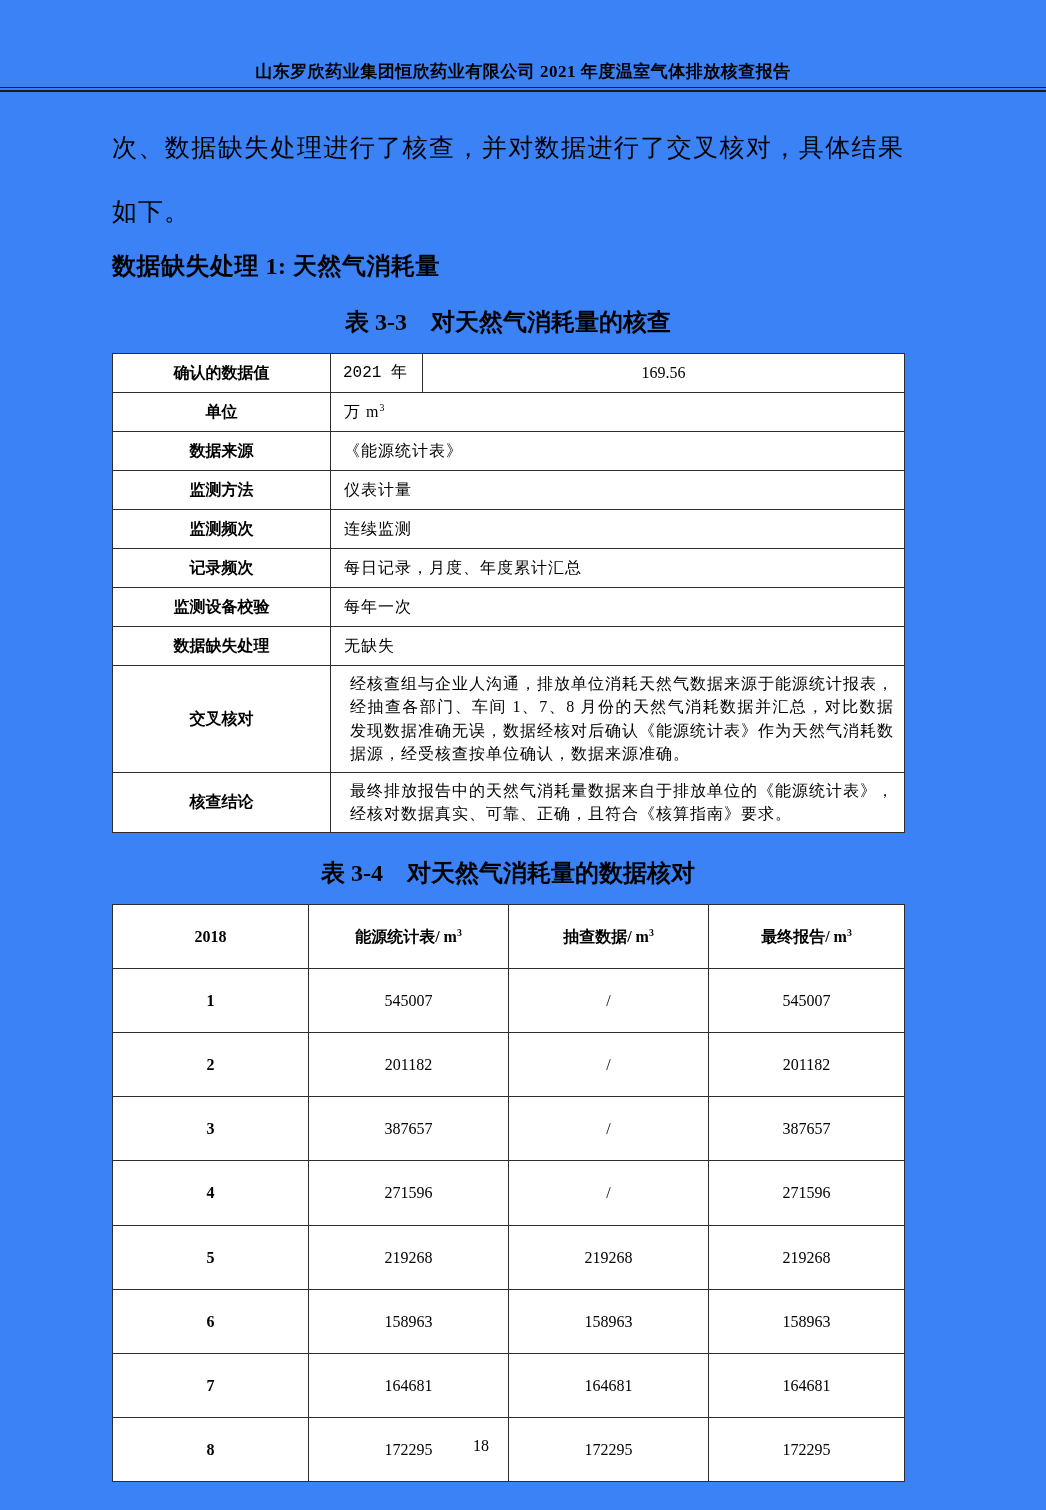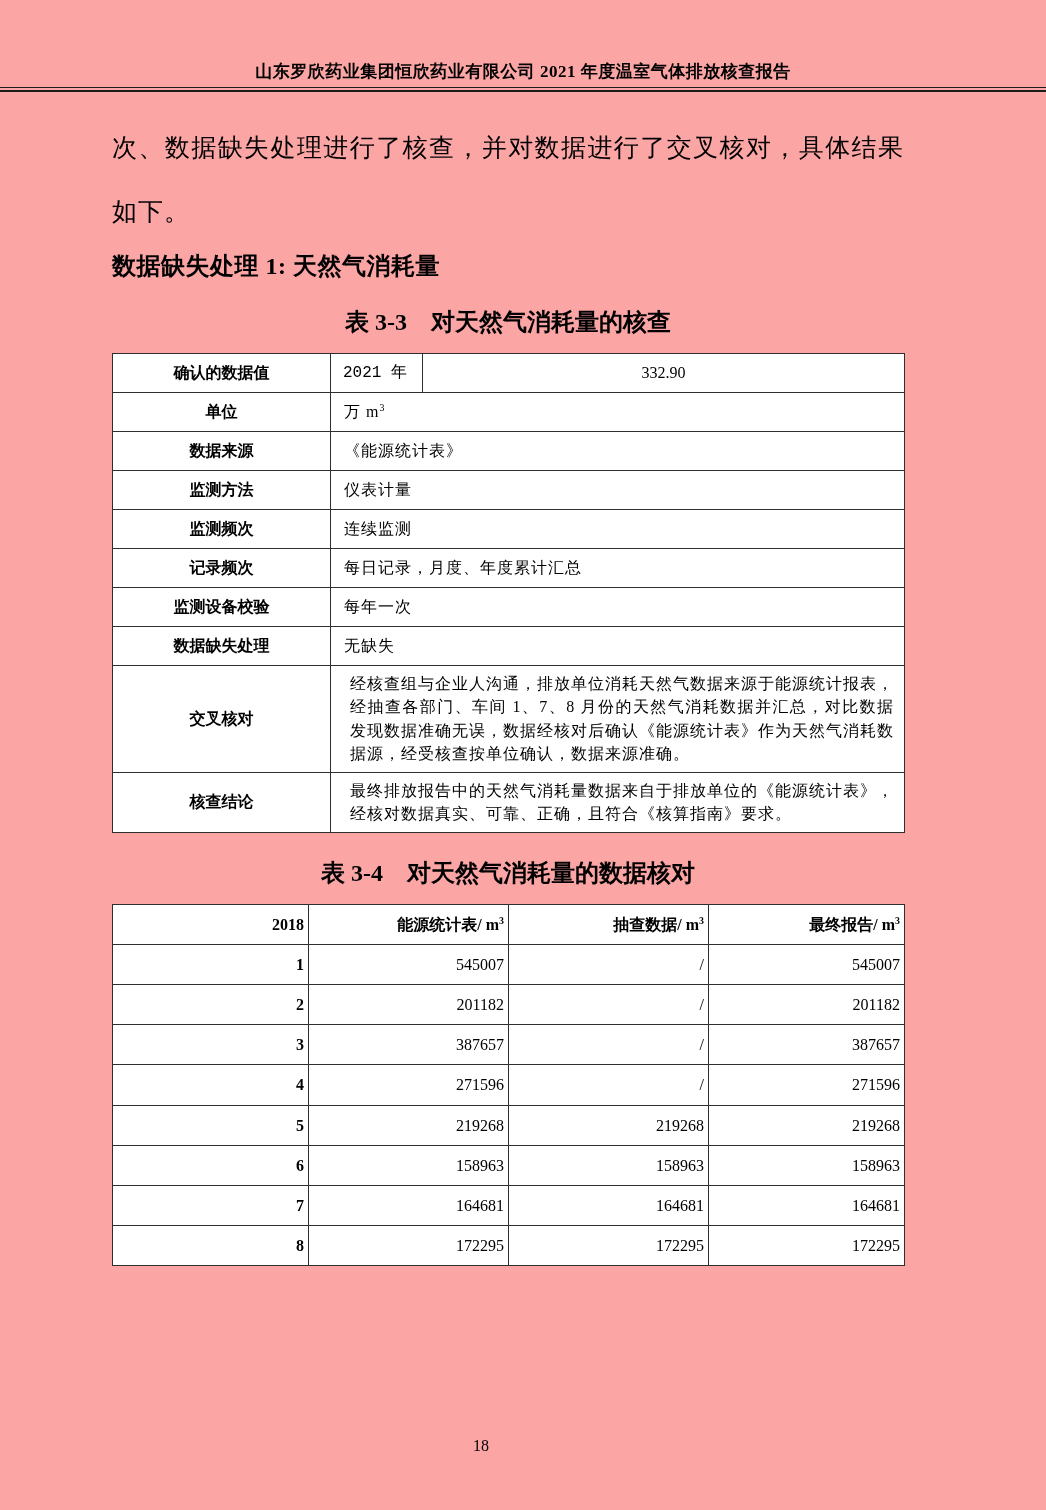--- a/index.html
+++ b/index.html
@@ -5,21 +5,21 @@
   html, body {
     margin: 0; padding: 0;
     background: #ffffff;
     font-family: "Liberation Serif", "DejaVu Serif", serif;
     color: #000000;
   }
   .page {
     position: relative;
     width: 1046px;
     height: 1510px;
-    background: #fca5a5;
+    background: #3b82f6;
     overflow: hidden;
   }
   .content {
     margin-left: 112px;
     width: 792px;
   }
   .doc-header-text {
     padding-top: 60px;
     text-align: center;
     font-weight: bold;
@@ -86,22 +86,22 @@
     line-height: 1.25;
     letter-spacing: 1px;
   }
   .t33 .val.long {
     text-align: justify;
     line-height: 1.47;
     padding: 6px 10px 6px 19px;
   }
   
   .t34 th, .t34 td {
-    text-align: right;
-    padding: 10px 4px;
+    text-align: center;
+    padding: 22px 4px;
     line-height: 1.2;
     font-weight: normal;
   }
   .t34 th { font-weight: bold; }
   .t34 td.mon { font-weight: bold; }
   sup {
     font-size: 0.62em;
     vertical-align: super;
     line-height: 0;
   }
@@ -133,21 +133,21 @@
     <table class="t33" id="t33">
       <colgroup>
         <col style="width:218px">
           <col style="width:92px">
           <col style="width:482px">
       </colgroup>
       <tbody>
         <tr>
           <td class="lbl">确认的数据值</td>
           <td class="yr">2021 年</td>
-          <td class="val-c">332.90</td>
+          <td class="val-c">169.56</td>
         </tr>
       <tr>
             <td class="lbl">单位</td>
             <td class="val" colspan="2">万 m<sup>3</sup></td>
           </tr>
           <tr>
             <td class="lbl">数据来源</td>
             <td class="val" colspan="2">《能源统计表》</td>
           </tr>
           <tr>

